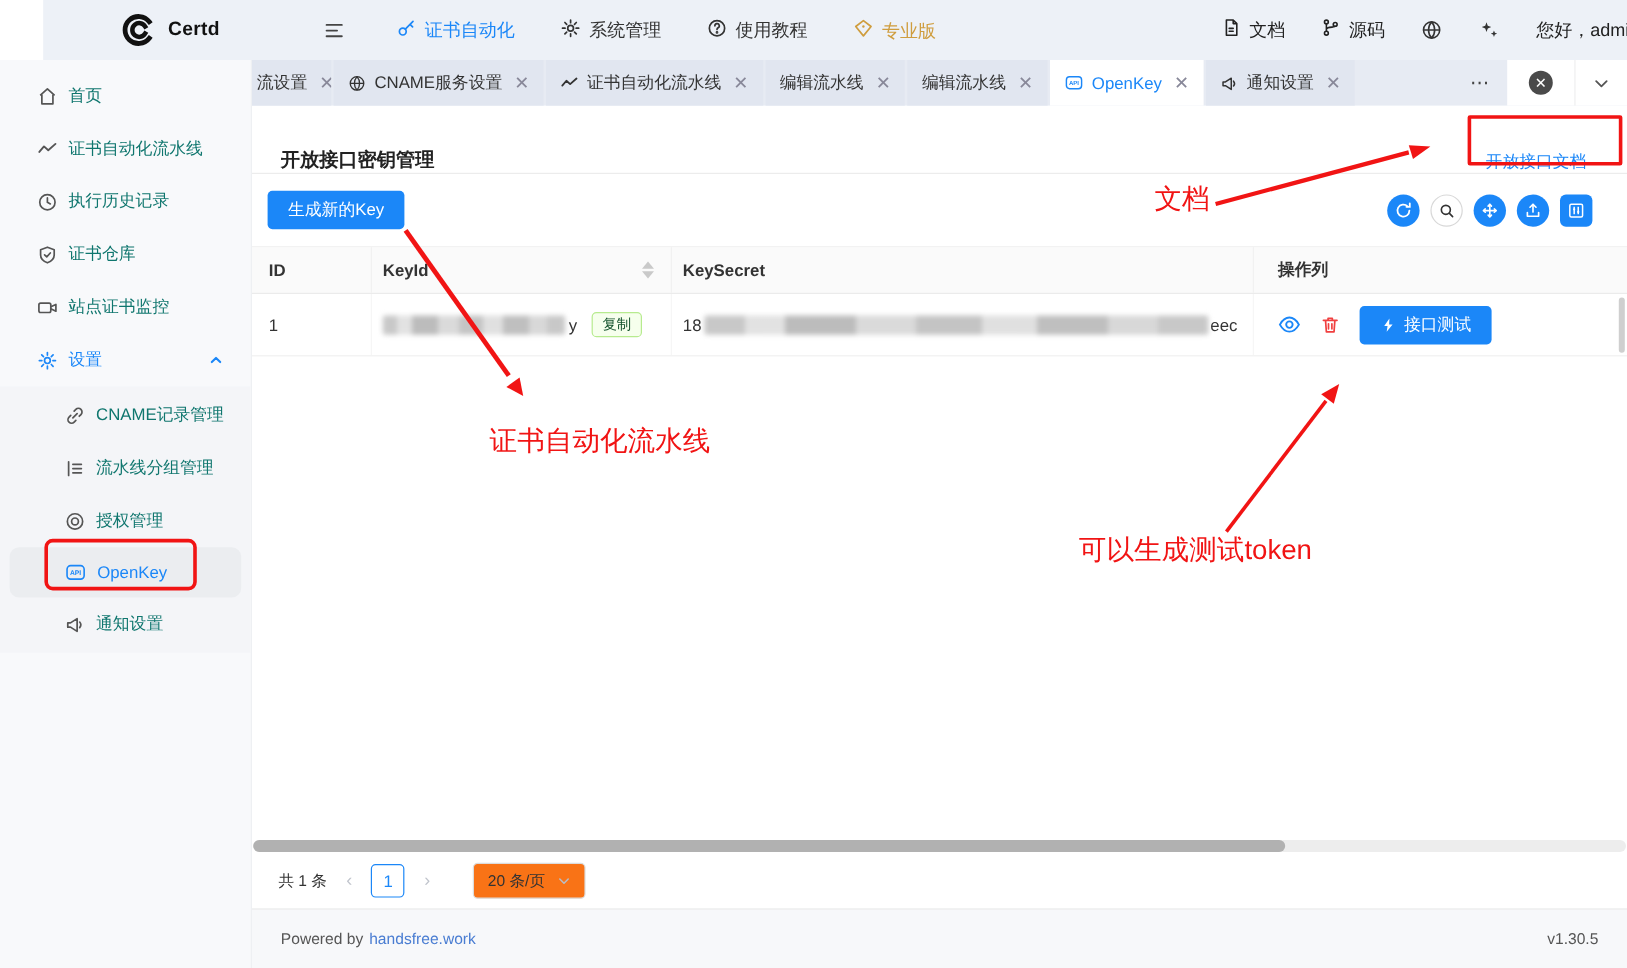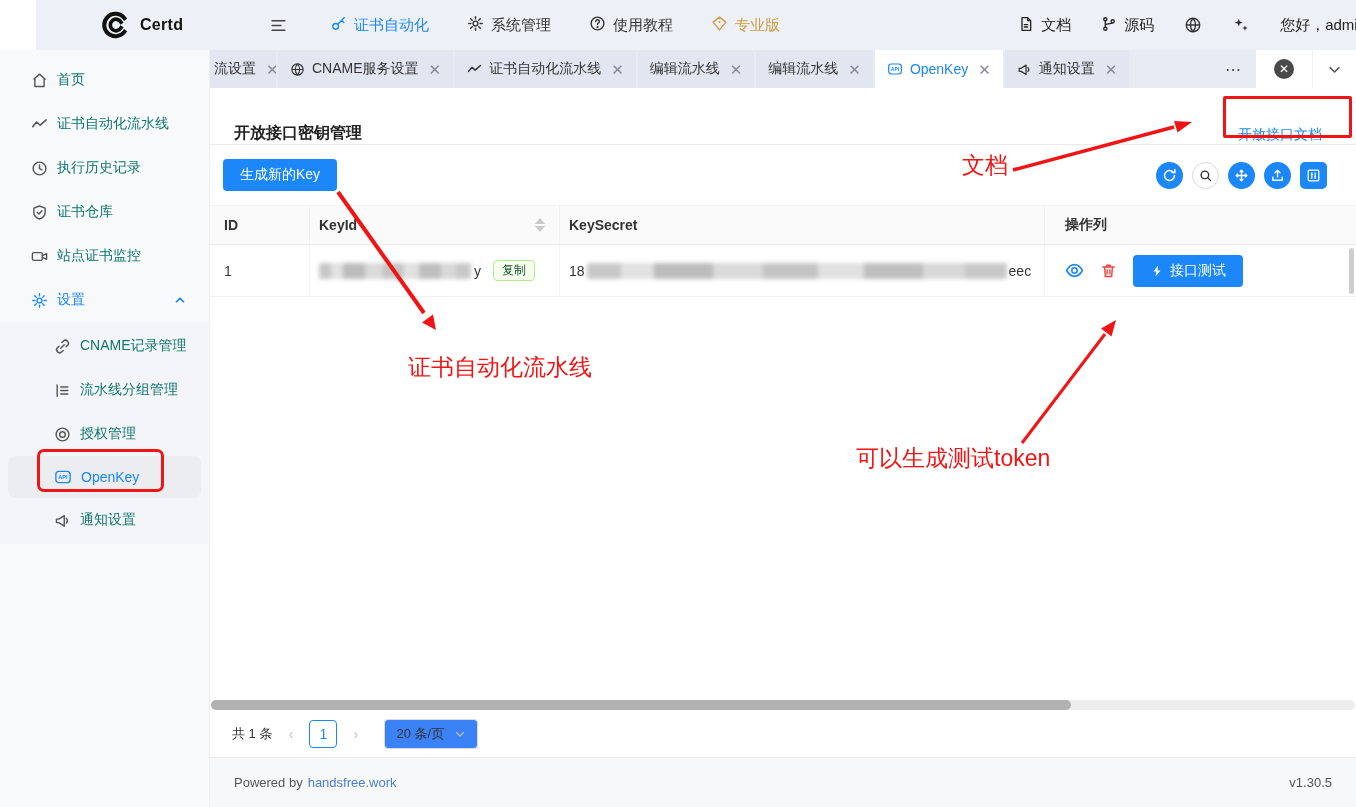--- a/index.html
+++ b/index.html
@@ -73,33 +73,33 @@
 .blur.b2{width:420px;margin:0 2px;}
 .tag{font-size:12px;color:#14532d;background:#f6ffed;border:1px solid #b7eb8f;border-radius:4px;padding:2px 8px;margin-left:12px;cursor:pointer;line-height:1.2;}
 .op-eye{display:flex;color:#1b87f8;cursor:pointer;}
 .op-del{display:flex;color:#f04040;cursor:pointer;}
 .vscroll{position:absolute;right:2px;top:43px;width:5px;height:46px;background:#cfcfcf;border-radius:3px;}
 .hscroll{height:10px;flex:none;background:#ededed;border-radius:5px;margin:0 1px;position:relative;cursor:pointer;}
 .hthumb{position:absolute;left:0;top:0;height:10px;width:860px;background:#b1b1b1;border-radius:5px;}
 .pagination{height:47px;flex:none;display:flex;align-items:center;gap:12px;padding-left:22px;font-size:13px;color:#333;}
 .pg-arrow{font-size:15px;color:#c0c4cc;cursor:pointer;padding:0 4px;}
 .pgbox{width:28px;height:28px;border:1px solid #1b87f8;color:#1b87f8;border-radius:4px;display:flex;align-items:center;justify-content:center;font-size:14px;cursor:pointer;}
-.pgsel{height:30px;border:1px solid #dcdcdc;border-radius:4px;display:flex;align-items:center;gap:10px;padding:0 11px;color:#333;margin-left:10px;cursor:pointer;background:#3b82f6;}
+.pgsel{height:30px;border:1px solid #dcdcdc;border-radius:4px;display:flex;align-items:center;gap:10px;padding:0 11px;color:#333;margin-left:20px;cursor:pointer;background:#f97316;}
 .pgsel .dd{color:#b9bdc4;display:flex;}
 .footer{height:50px;flex:none;background:#f7f8fa;border-top:1px solid #ebebeb;display:flex;align-items:center;padding:17px 24px;font-size:13px;color:#555;}
 .f-link{color:#4a7dd2;margin-left:5px;cursor:pointer;}
 .f-ver{margin-left:auto;color:#555;}
 
 .anno-box{position:absolute;border:3px solid #f11414;z-index:30;pointer-events:none;}
 .box-openkey{left:37px;top:449px;width:127px;height:43px;border-radius:7px;}
 .box-doclink{left:1223px;top:96px;width:129px;height:42px;border-radius:2px;}
 .anno-text{position:absolute;color:#f11414;font-size:23px;z-index:30;pointer-events:none;white-space:nowrap;}
 .t-doc{left:962px;top:150px;}
 .t-key{left:408px;top:352px;}
-.t-token{left:856px;top:443px;}
+.t-token{left:899px;top:443px;}
 .anno-svg{position:absolute;left:0;top:0;width:1356px;height:807px;z-index:29;pointer-events:none;}
 </style>
 </head>
 <body>
 
 <div class="app">
 
   <header class="hdr">
     <div class="logo">
       <span style="display:flex;">

